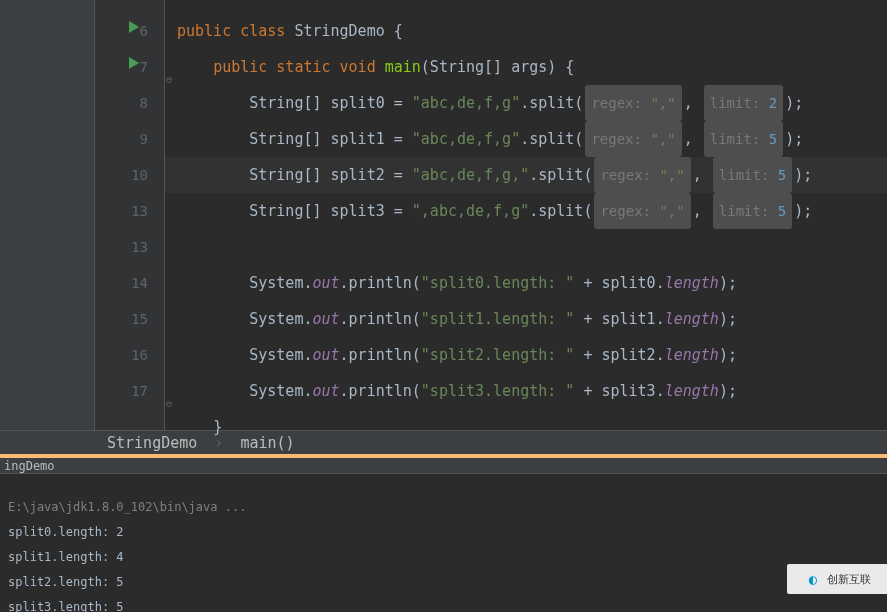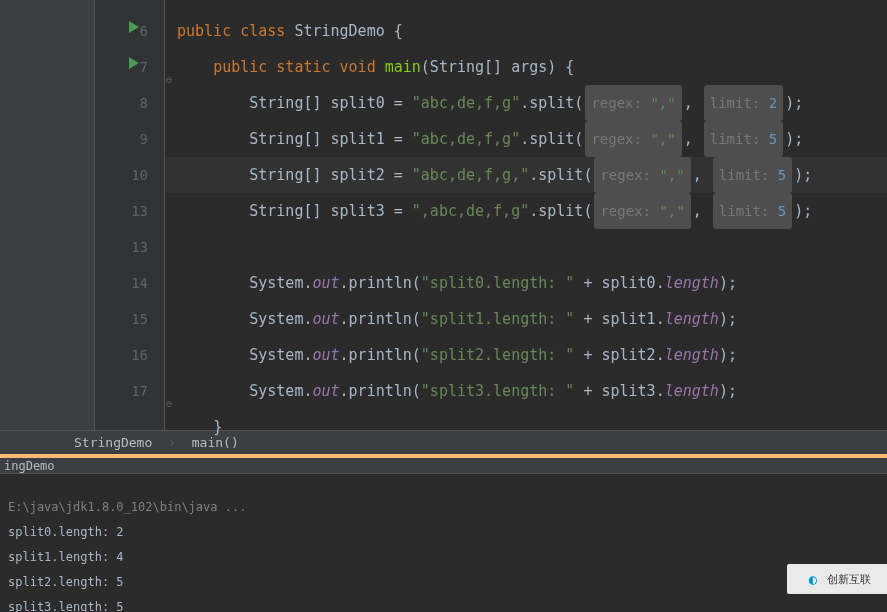--- a/index.html
+++ b/index.html
@@ -91,23 +91,23 @@
       color: #787878;
       font-size: 14px;
     }
     .str-in-hint { color: #6a8759; }
     .num { color: #6897bb; }
     .breadcrumb {
       height: 24px;
       line-height: 24px;
       background: #3c3f41;
       border-top: 1px solid #555;
-      padding-left: 74px;
+      padding-left: 107px;
       color: #bbbbbb;
-      font-size: 13px;
+      font-size: 15px;
     }
     .breadcrumb-sep {
       color: #606366;
       margin: 0 8px;
     }
     .run-panel {
       background: #2b2b2b;
       border-top: 4px solid #fdba74;
     }
     .run-tab {

